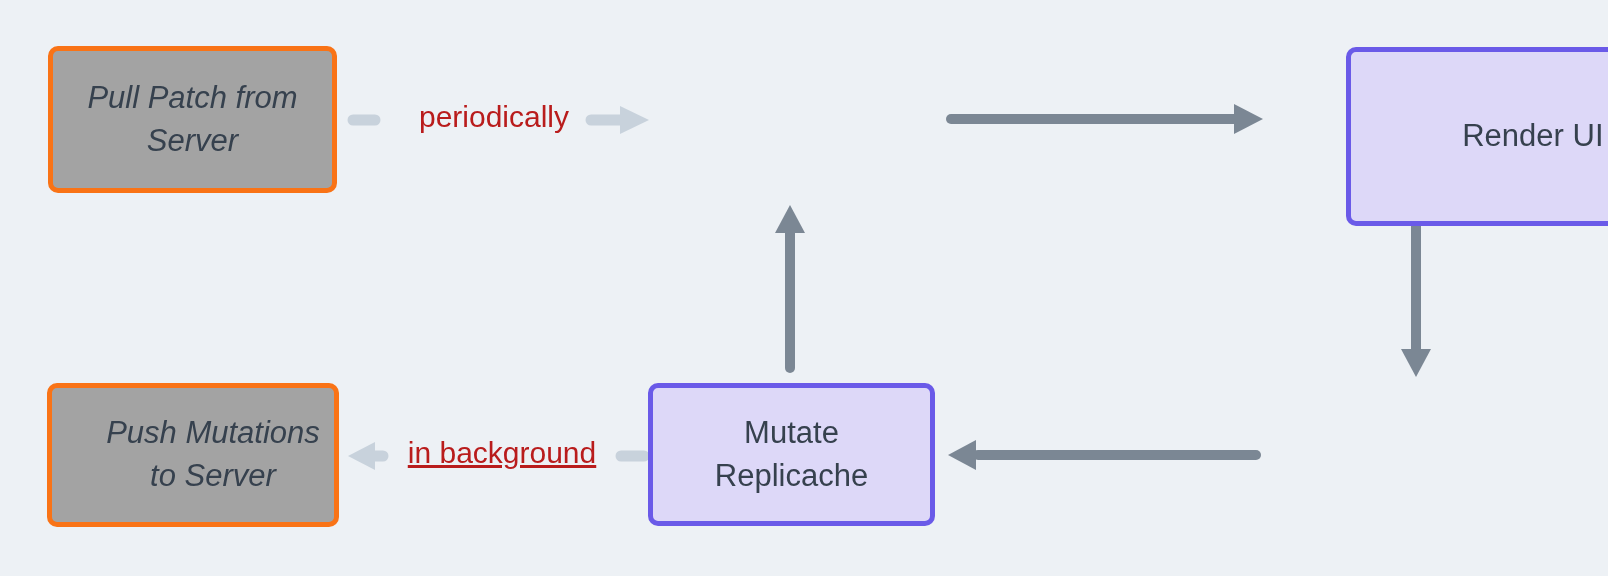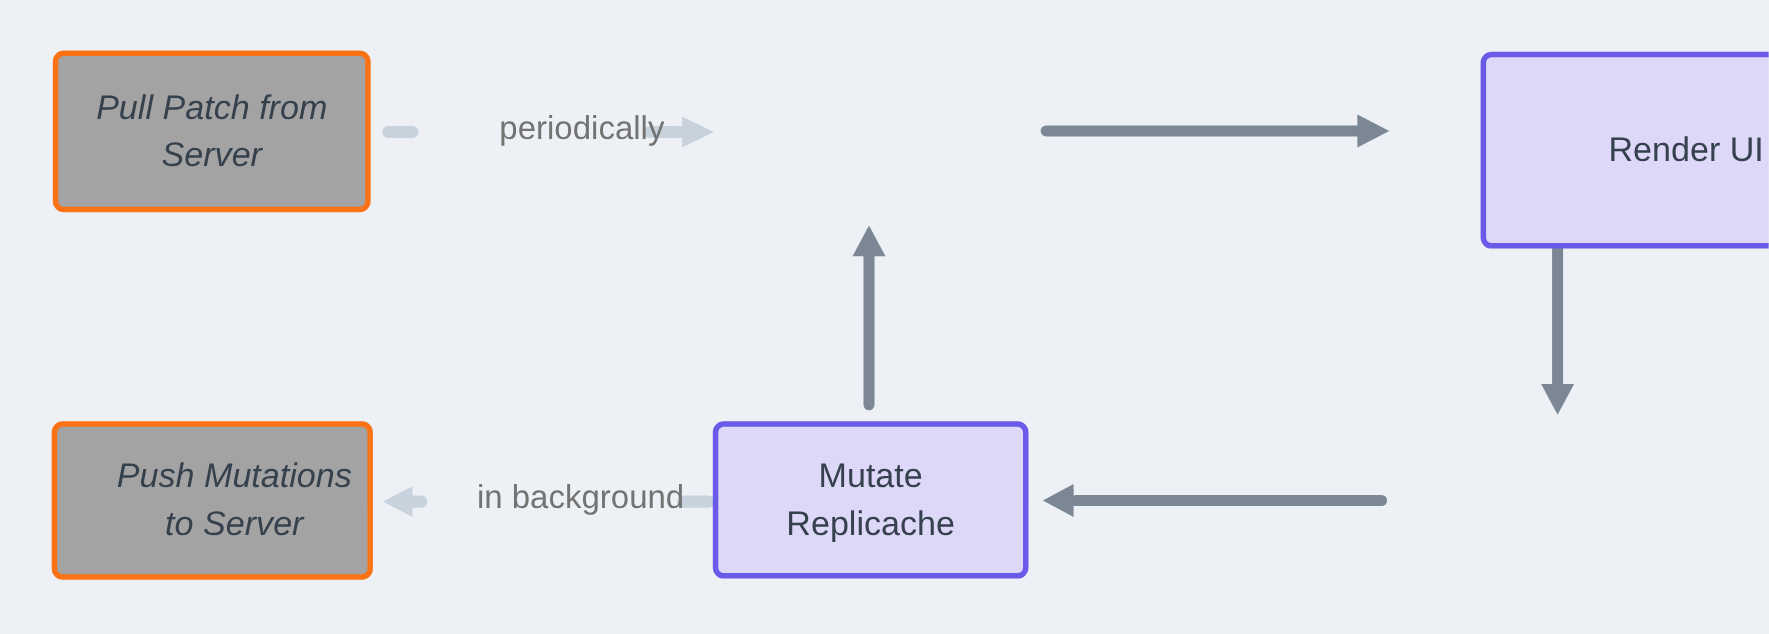--- a/index.html
+++ b/index.html
@@ -50,22 +50,22 @@
     border: 5px solid #f97316;
     font-style: italic;
   }
   .node.purple {
     background: #ddd8f8;
     border: 5px solid #6a5ae8;
   }
   .edge-label {
     position: absolute;
     font-size: 30px;
-    color: #737373;
-    text-align: right;
+    color: #b91c1c;
+    text-align: center;
   }
 </style>
 </head>
 <body>
 
 <div class="canvas">
 
   <svg class="edges" viewBox="0 0 1608 576" xmlns="http://www.w3.org/2000/svg">
     <g class="light">
       <line x1="353" y1="120" x2="375" y2="120"></line>
@@ -108,15 +108,15 @@
     <span class="lbl">Push Mutations to Server</span>
   </div>
 
   <div class="node purple" style="left:648px; top:383px; width:287px; height:143px;">
     <span class="lbl">Mutate Replicache</span>
   </div>
 
 
   <div class="edge-label" style="left:384px; top:100px; width:220px;">periodically</div>
 
-  <div class="edge-label" style="left:382px; top:436px; width:240px;">in background</div>
+  <div class="edge-label" style="left:382px; top:436px; width:240px;text-decoration:underline;">in background</div>
 
 </div>
 
 </body></html>

